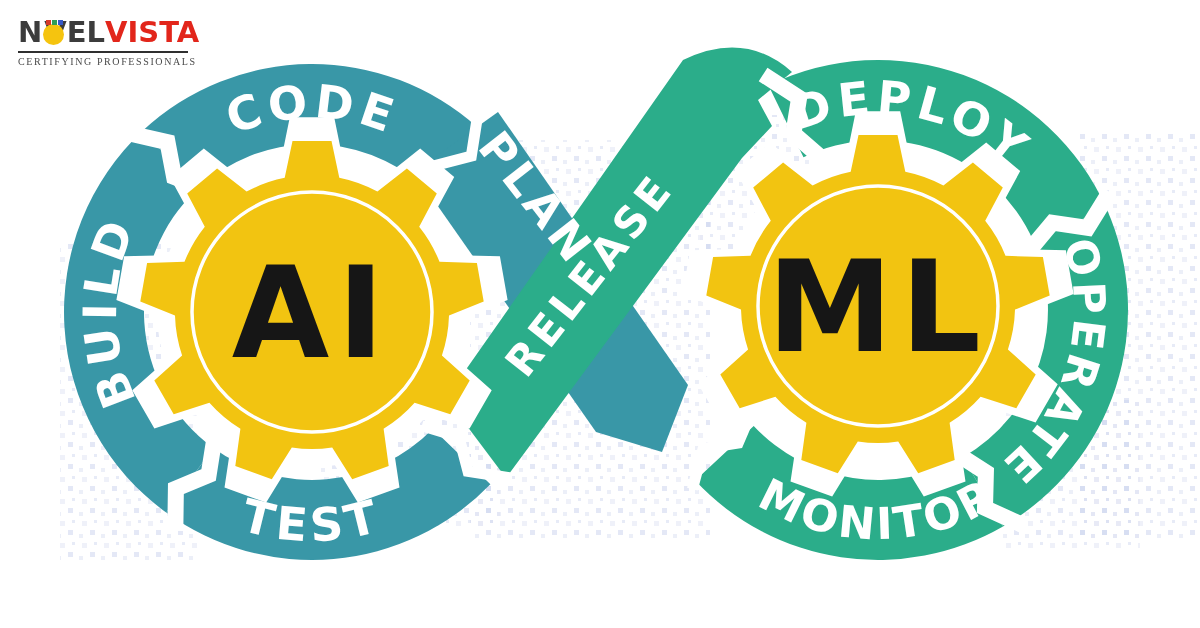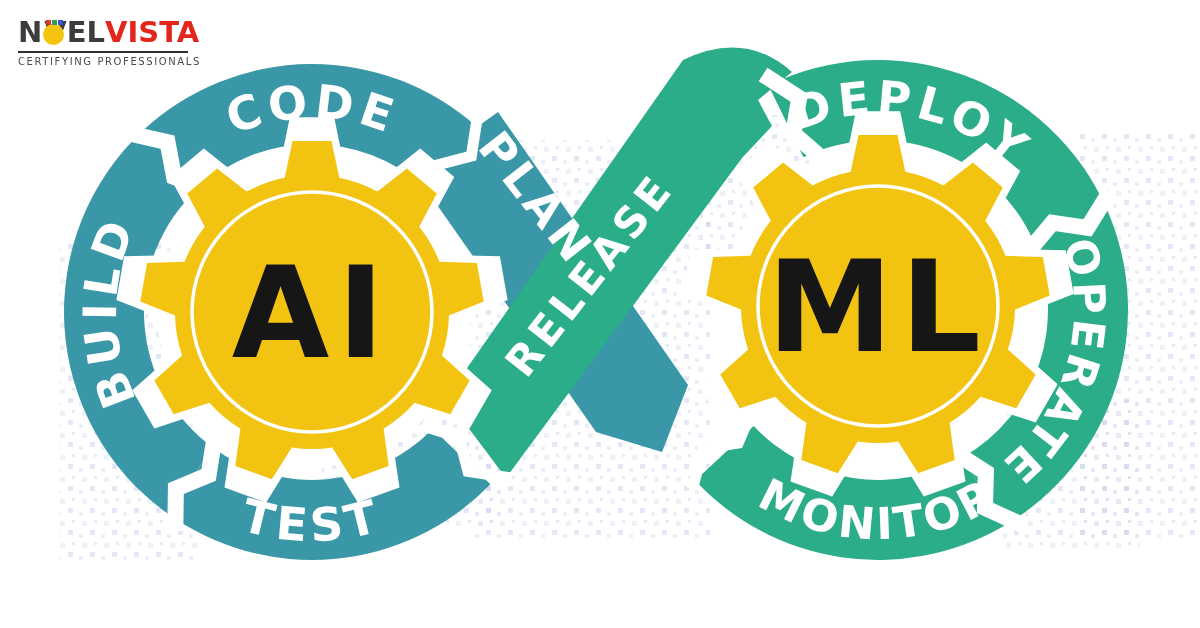--- a/index.html
+++ b/index.html
@@ -23,21 +23,21 @@
                color:#3c3c3c;letter-spacing:0;}
   .logo .brand .accent{color:#e2261b;}
   .logo .bulb{position:relative;display:inline-block;width:23px;height:23px;margin:2px 1px 0 1px;}
   .logo .bulb .ball{position:absolute;left:0;top:2px;width:21px;height:21px;border-radius:50%;
                     background:#f5c40f;}
   .logo .bulb i{position:absolute;width:5px;height:5px;top:-2px;}
   .logo .bulb i.sq1{left:3px;background:#d63a2a;}
   .logo .bulb i.sq2{left:9px;background:#2f9e57;}
   .logo .bulb i.sq3{left:15px;background:#3558c9;}
   .logo .rule{height:2px;background:#2f2f2f;margin:4px 0 3px 0;}
-  .logo .tagline{font-size:10px;letter-spacing:1.6px;color:#4a4a4a;white-space:nowrap;}
+  .logo .tagline{font-size:10px;letter-spacing:1.6px;color:#4a4a4a;white-space:nowrap;font-family:Liberation Serif, serif;}
 </style>
 </head>
 <body>
 
 <div class="stage">
 
 <svg width="1200" height="628" viewBox="0 0 1200 628">
   <defs>
     <pattern id="dots" width="22" height="22" patternUnits="userSpaceOnUse">
       <rect x="2" y="2" width="5" height="5" fill="#cdd5ee"></rect>

